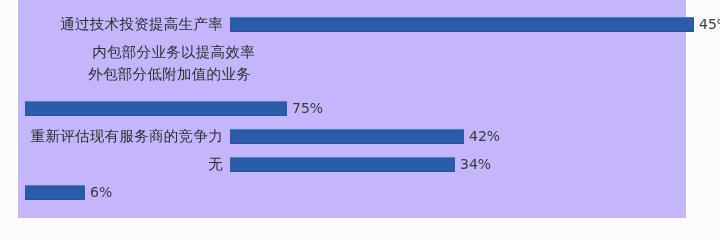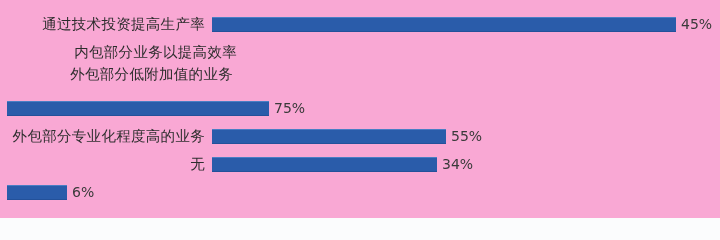--- a/index.html
+++ b/index.html
@@ -8,24 +8,25 @@
   }
   body {
     width: 720px;
     height: 218px;
     background: #fbfcfd;
     font-family: "Liberation Sans", "DejaVu Sans", sans-serif;
     overflow: hidden;
   }
   #chart-root {
     position: relative;
-    width: 720px;
+    width: 668px;
     height: 218px;
-    background: #f9a8d4;
+    background: #c4b5fd;
     box-sizing: border-box;
+    margin-left: 18px;
   }
   .plot-area {
     position: absolute;
     left: 0;
     top: 0;
     width: 720px;
     height: 218px;
   }
   .bar-row {
     position: absolute;
@@ -94,24 +95,24 @@
     </div>
 
     <div class="bar-row" style="top:94px;">
       <div class="bar-track">
         <div class="bar-fill" style="width:262px;"></div>
         <div class="bar-value">75%</div>
       </div>
     </div>
 
     <div class="bar-row" style="top:122px;">
-      <div class="cat-label">外包部分专业化程度高的业务</div>
+      <div class="cat-label">重新评估现有服务商的竞争力</div>
       <div class="bar-track">
         <div class="bar-fill" style="width:234px;"></div>
-        <div class="bar-value">55%</div>
+        <div class="bar-value">42%</div>
       </div>
     </div>
 
     <div class="bar-row" style="top:150px;">
       <div class="cat-label">无</div>
       <div class="bar-track">
         <div class="bar-fill" style="width:225px;"></div>
         <div class="bar-value">34%</div>
       </div>
     </div>

